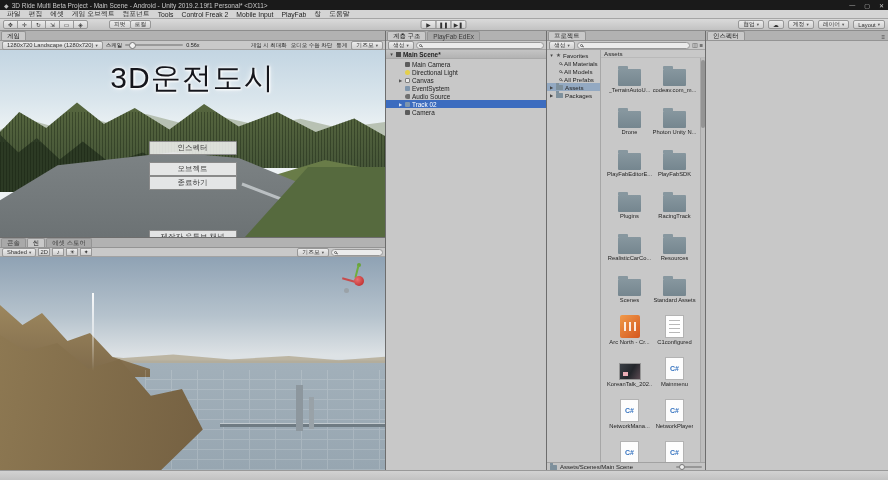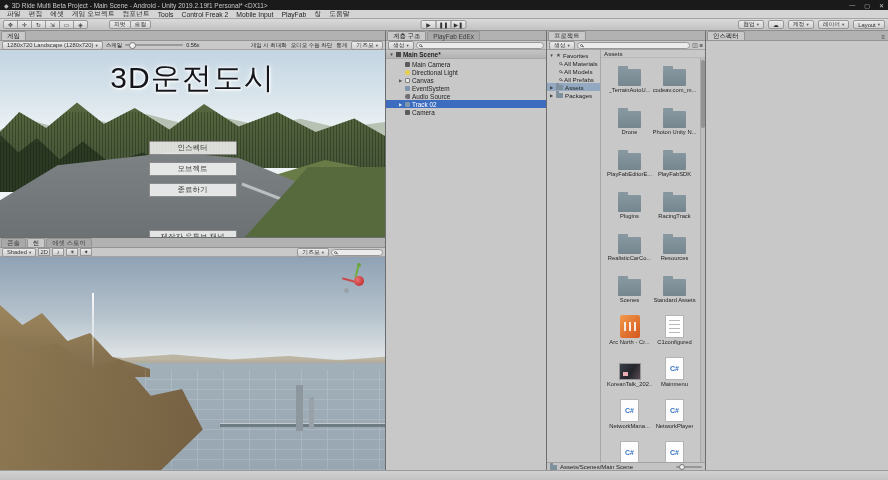--- a/index.html
+++ b/index.html
@@ -79,21 +79,21 @@
   .gv-grass { right:0; bottom:0; width:140px; height:70px; background:#566a3e;
     clip-path:polygon(0 100%,45% 0,100% 0,100% 100%); }
   .gv-title { position:absolute; top:8px; left:0; width:100%; text-align:center; font-size:30px; font-weight:normal;
     color:#15161c; letter-spacing:1px; text-shadow:0 0 3px #fff,0 0 6px #fff,1px 1px 2px #fff; }
   .gv-btns { position:absolute; inset:0; }
   .gv-btn { position:absolute; left:50%; transform:translateX(-50%); width:88px; height:14px;
     background:rgba(252,252,252,.82); border:1px solid #8a8a8a; border-radius:1px;
     display:flex; align-items:center; justify-content:center; font-size:7.5px; color:#3a3a3a; }
   .gv-btns div.gv-btn:nth-of-type(1){ top:91px; }
   .gv-btns div.gv-btn:nth-of-type(2){ top:112px; }
-  .gv-btns div.gv-btn:nth-of-type(3){ top:133px; }
+  .gv-btns div.gv-btn:nth-of-type(3){ top:126px; }
   .gv-btns div.gv-btn:nth-of-type(4){ top:153px;margin-top:27px; }
   
   .scene-toolbar { height:9px; background:#c9c9c9; border-bottom:1px solid #a3a3a3; display:flex; align-items:center; gap:2px; padding:0 2px; font-size:5.8px; flex:none; }
   .scene-toolbar .tool-btn { width:12px; height:8px; }
   .st-right { margin-left:auto; display:flex; gap:2px; align-items:center; }
   .st-right .searchbox { width:52px; flex:none; }
   .scene-view { flex:1; position:relative; overflow:hidden;
     background:linear-gradient(#8fa2b4 0%, #b6c3cd 28%, #dde2e5 46%, #dde2e5 48%, #a2b0ba 49%, #97a6b1 100%); }
   .sv-layer { position:absolute; }
   .sv-far { top:92px; left:0; width:385px; height:14px; background:#b6ad97; opacity:.85;

